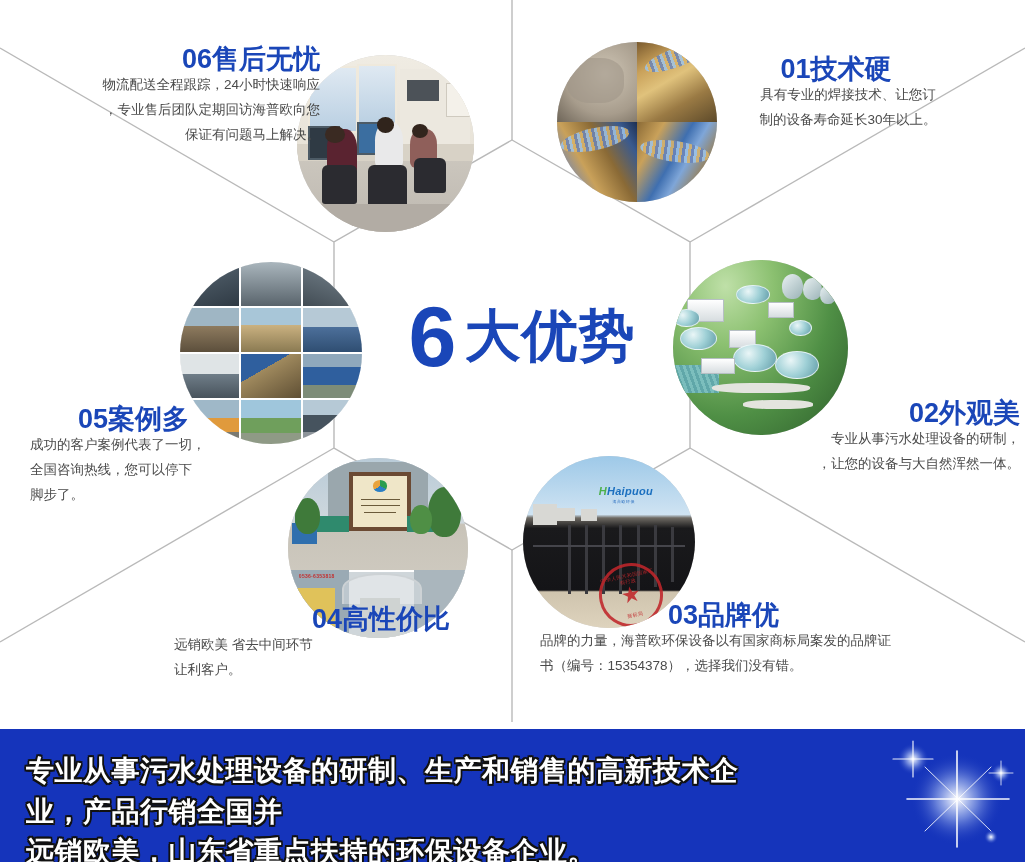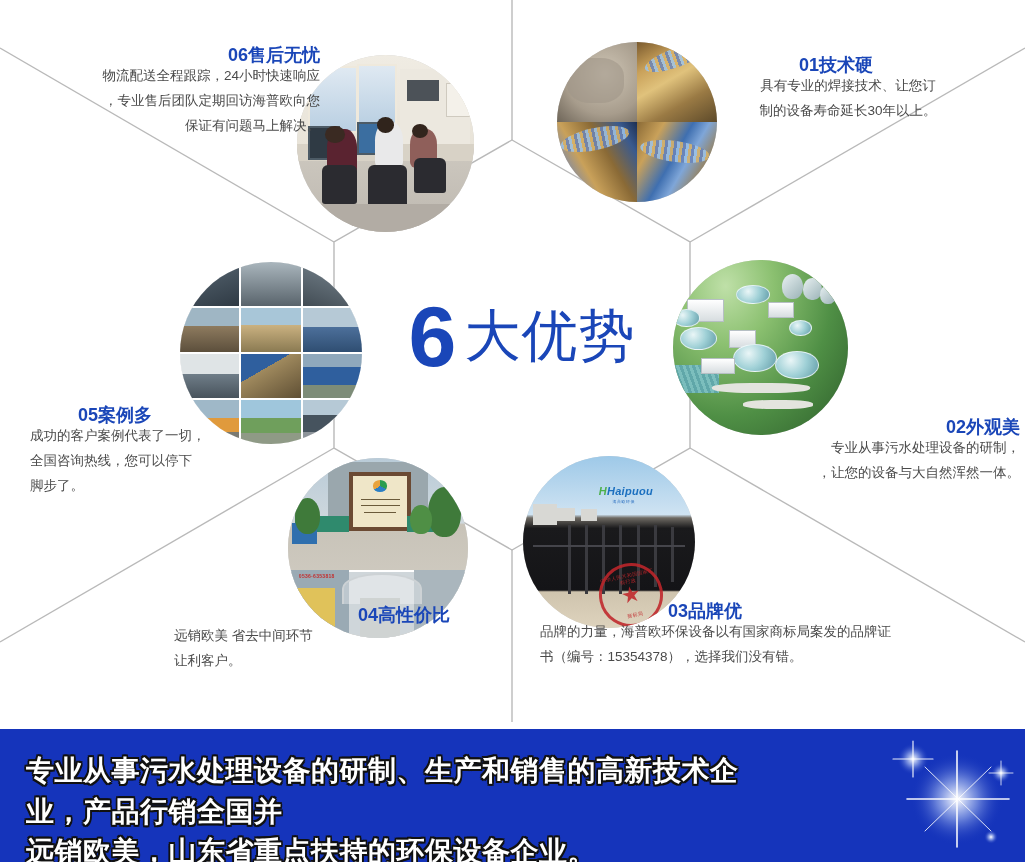--- a/index.html
+++ b/index.html
@@ -19,21 +19,21 @@
   .center-label{
     position:absolute;left:382px;top:286px;width:280px;height:100px;
     display:flex;align-items:center;justify-content:center;
     white-space:nowrap;
   }
   .center-num{
     font-size:86px;font-weight:bold;color:#1a46b8;line-height:1;
     letter-spacing:-2px;
   }
   .center-txt{
-    font-size:56px;font-weight:normal;color:#1a46b8;line-height:1;
+    font-size:56px;font-weight:bold;color:#1a46b8;line-height:1;
     margin-left:10px;letter-spacing:1px;
   }
 
   
   .circle{
     position:absolute;border-radius:50%;overflow:hidden;
     background:#cfcfcf;
   }
   .circle .ph{position:absolute;left:0;top:0;width:100%;height:100%;}
 
@@ -119,30 +119,30 @@
 
   
   #c05{left:180px;top:262px;width:182px;height:182px;}
   .grid{position:absolute;left:0;top:0;width:100%;height:100%;
     display:grid;grid-template-columns:repeat(3,1fr);grid-template-rows:repeat(4,1fr);gap:2px;}
   .cellimg{width:100%;height:100%;}
 
   
   .block{position:absolute;}
   .heading{
-    font-size:18px;font-weight:bold;color:#1a46b8;line-height:1;
+    font-size:27px;font-weight:bold;color:#1a46b8;line-height:1;
     white-space:nowrap;letter-spacing:0px;
   }
   .desc{
     font-size:13.5px;color:#4a4a4a;line-height:1.85;
   }
 
   #b06{left:20px;top:46px;width:300px;text-align:right;}
   #b01{left:676px;top:56px;width:320px;text-align:center;}
-  #b02{left:690px;top:418px;width:330px;text-align:right;}
+  #b02{left:690px;top:400px;width:330px;text-align:right;}
   #b05{left:30px;top:406px;width:280px;text-align:left;}
   #b04{left:150px;top:606px;width:300px;text-align:left;}
   #b03{left:540px;top:602px;width:400px;text-align:left;}
   #b06 .heading,#b02 .heading{text-align:right;}
   #b05 .heading{padding-left:48px;}
   #b04 .heading{padding-left:8px;text-align:right;}
   #b04 .desc{padding-left:24px;}
   #b03 .heading{padding-left:128px;}
   #b01 .desc{padding-left:24px;}
   #b02 .desc{padding-right:0px;}

